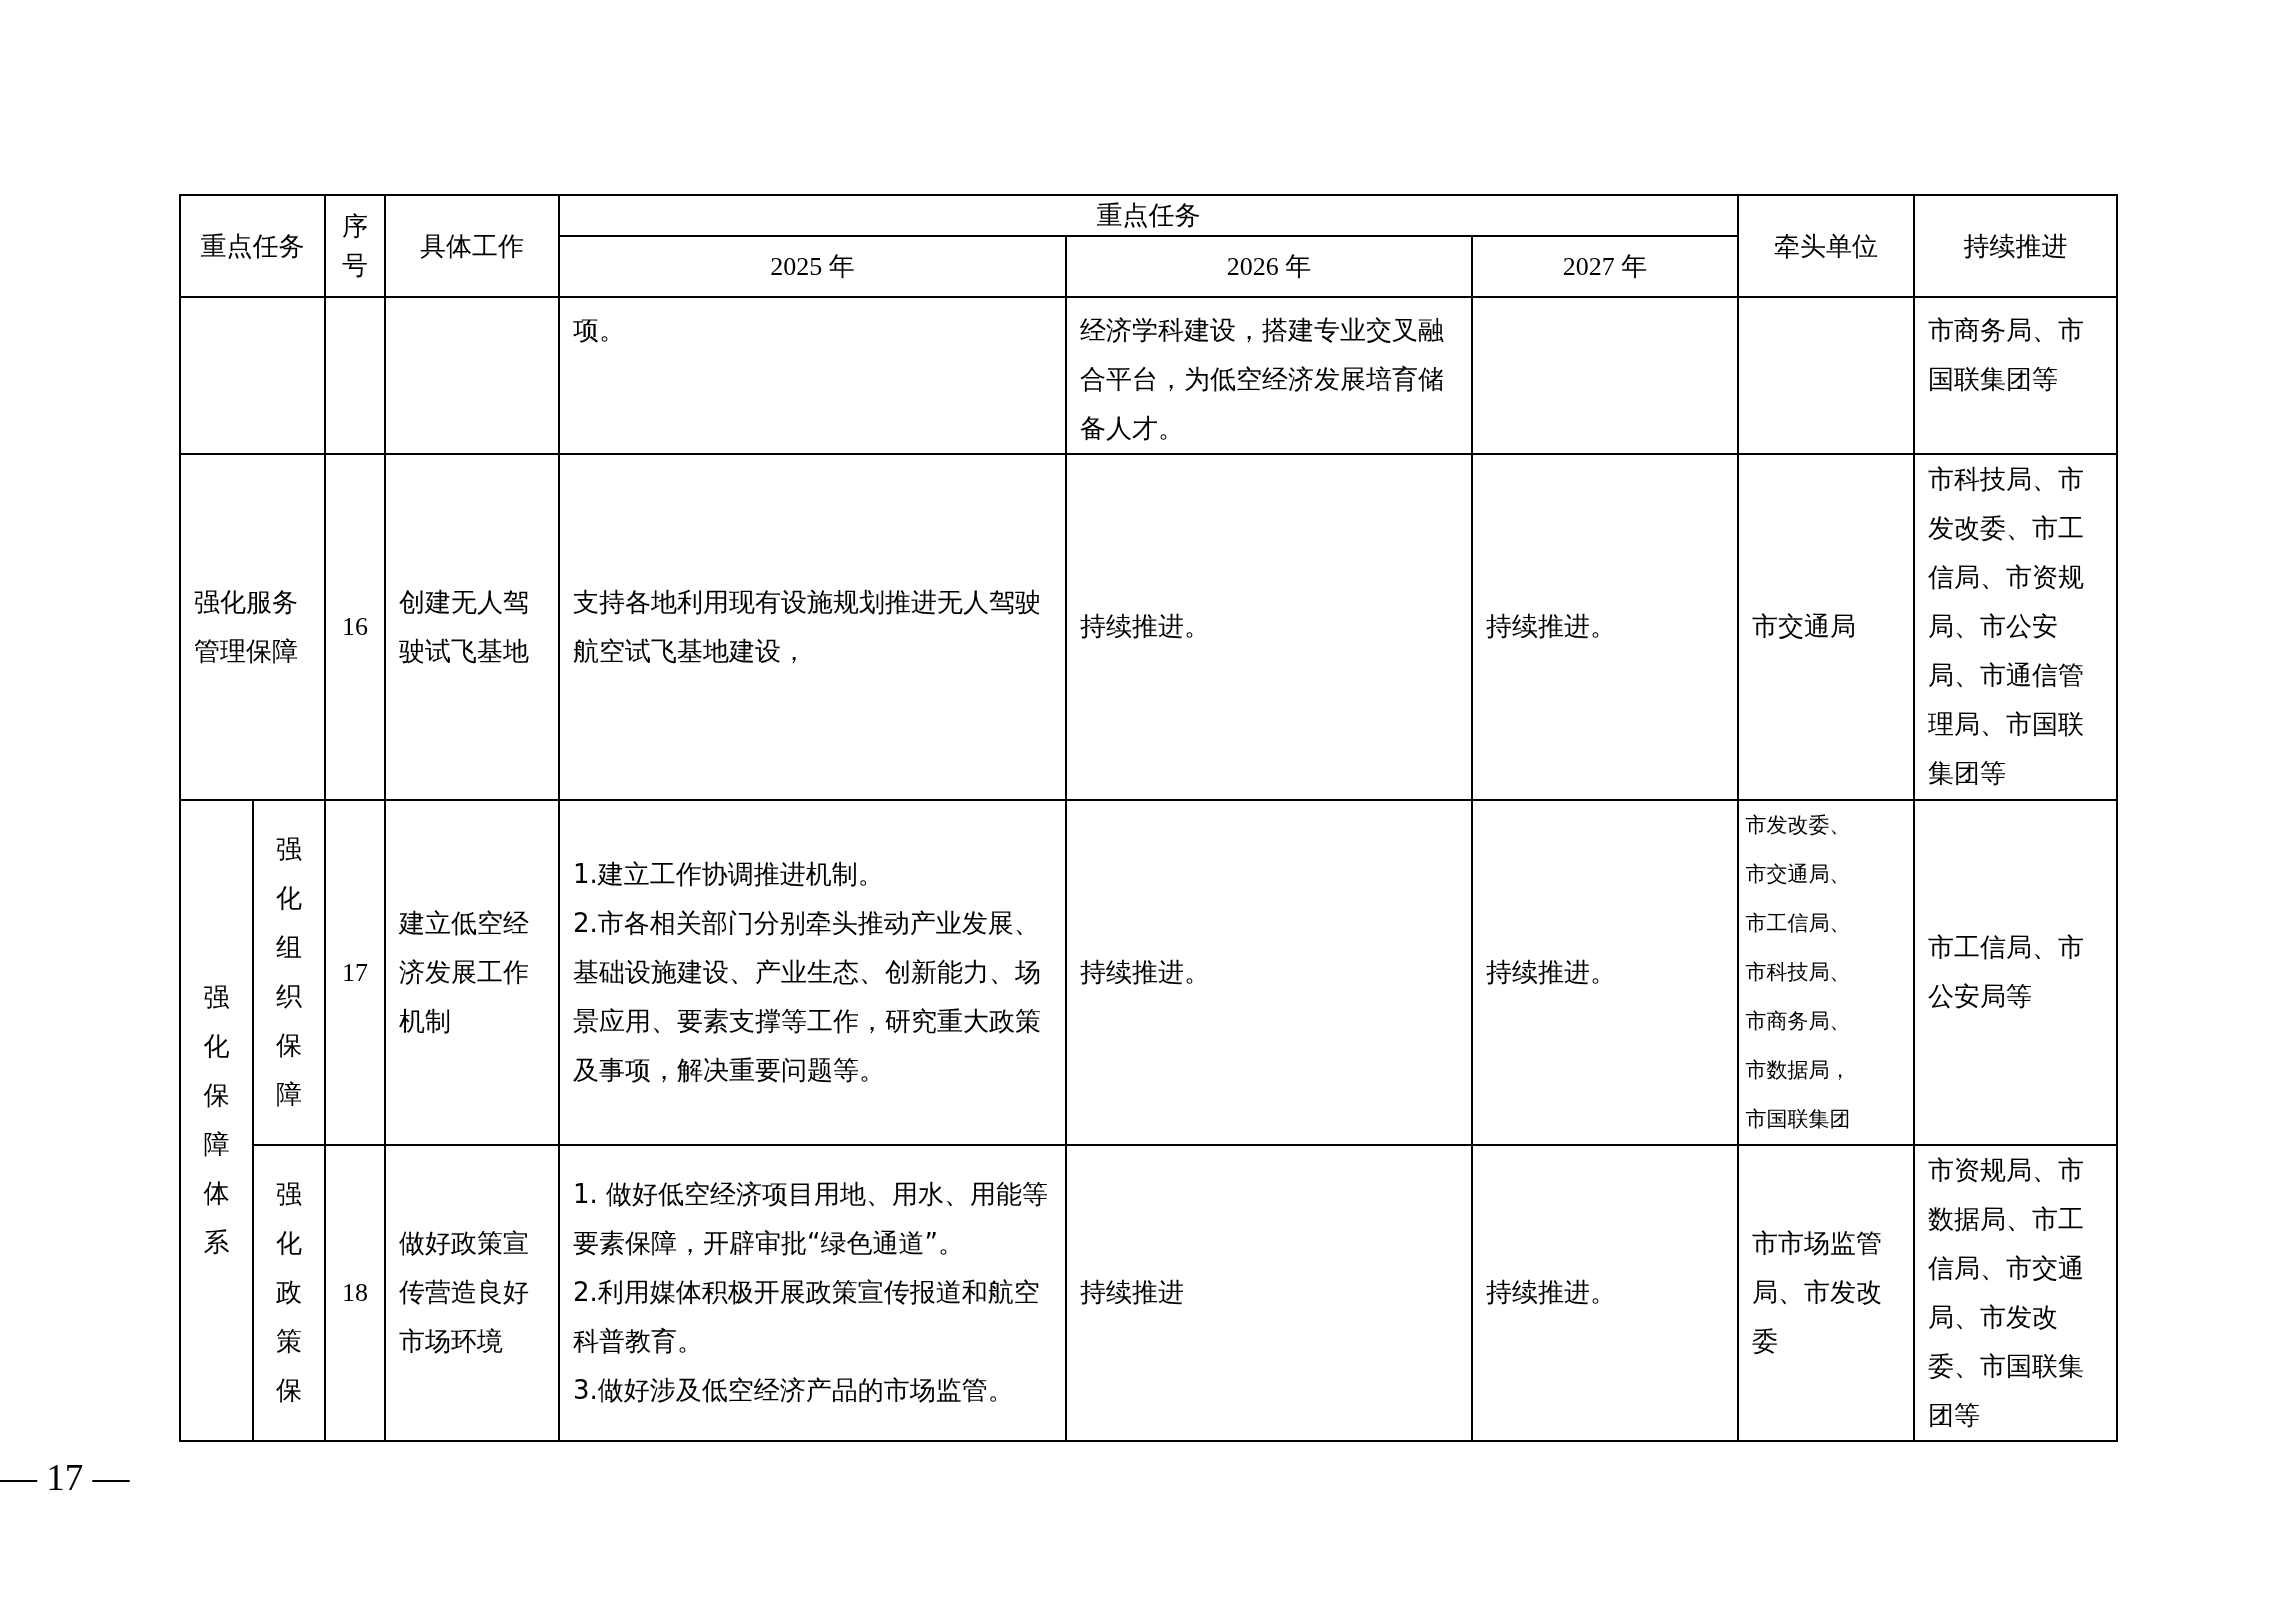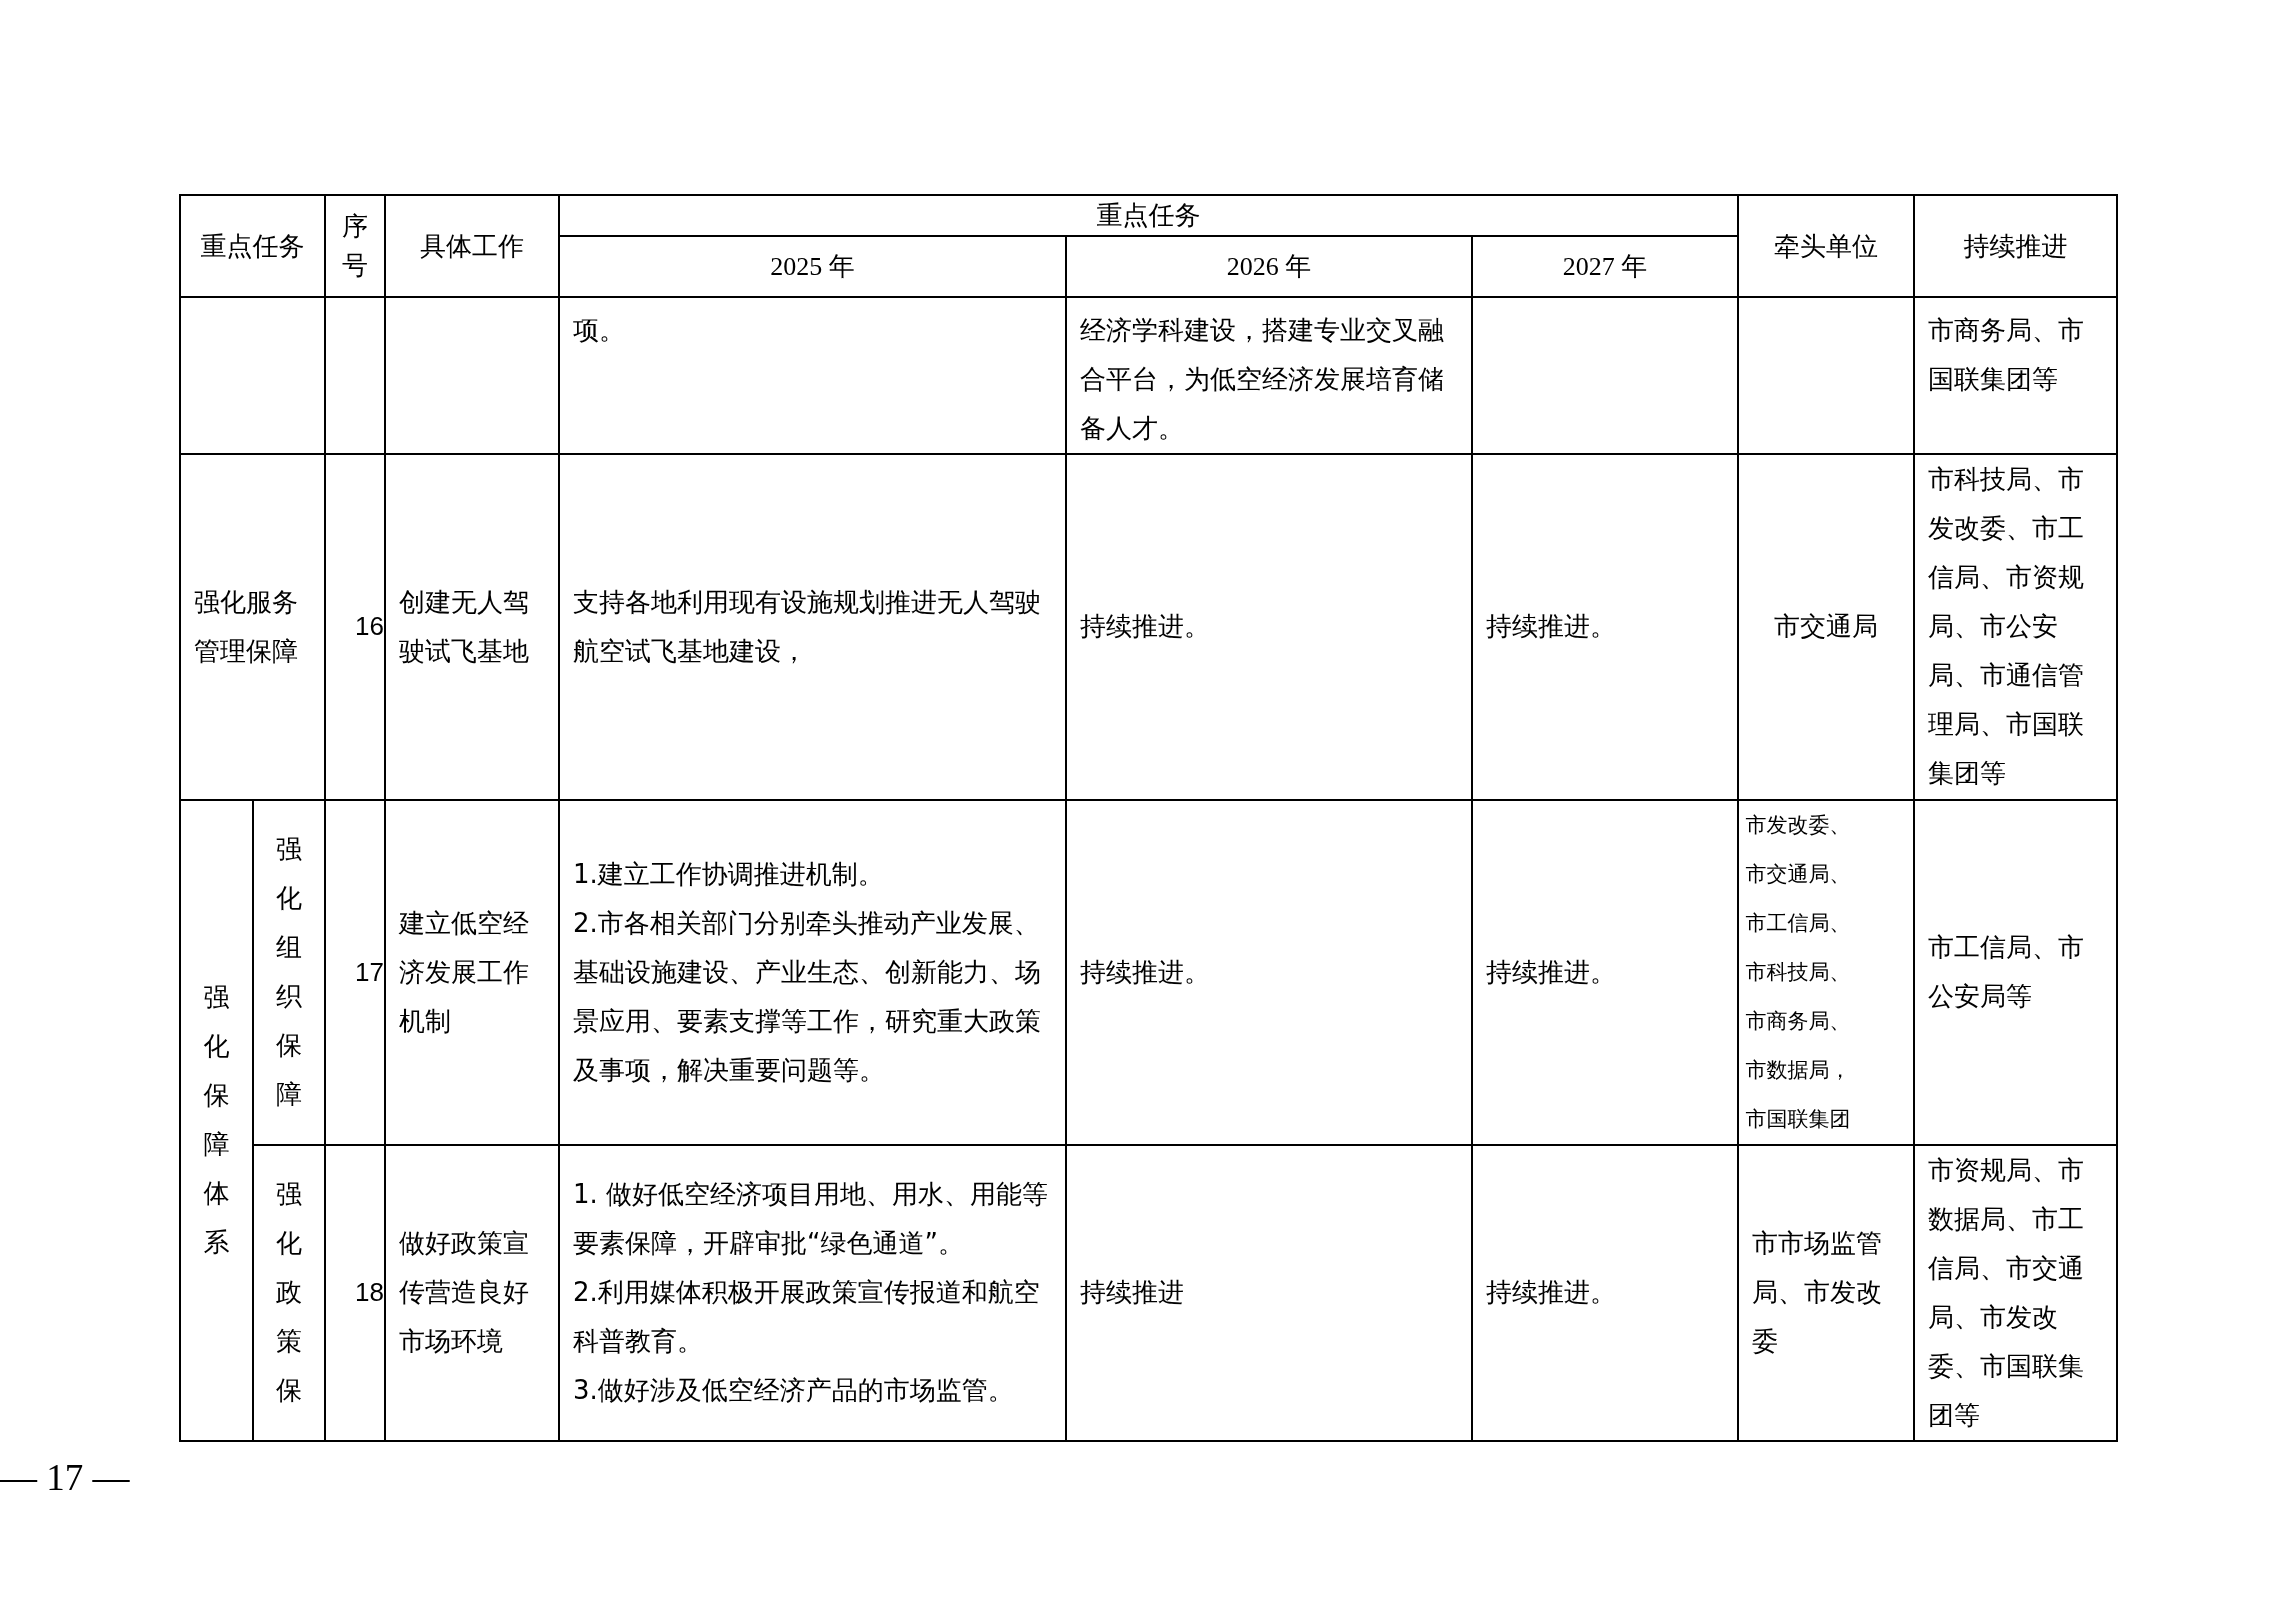--- a/index.html
+++ b/index.html
@@ -1,21 +1,21 @@
 <!DOCTYPE html>
 <html style="font-size:10.5px"><head>
 <meta charset="utf-8">
 <style>
   html,body{margin:0;padding:0;background:#fff;}
   body{width:2295px;height:1623px;position:relative;overflow:hidden;font-family:"DejaVu Sans","Liberation Sans",sans-serif;color:#000;}
   table{position:absolute;left:179px;top:194px;border-collapse:collapse;table-layout:fixed;}
   td,th{border:2px solid #000;padding:0 13px;font-weight:normal;font-size:26px;line-height:49px;vertical-align:middle;text-align:left;box-sizing:border-box;word-break:break-all;}
   th{text-align:center;line-height:39px;}
-  .num{font-family:Liberation Sans, sans-serif;text-align:right;padding:0;}
-  .center{text-align:center;margin-left:28px;}
+  .num{font-family:Liberation Serif, serif;text-align:center;padding:0;}
+  .center{margin-left:28px;}
   .vert{text-align:center;padding:0;line-height:49px;}
   .top{vertical-align:top;padding-top:7.9px;}
   .pn{position:absolute;left:0;width:2295px;top:1456px;text-align:left;font-family:"Liberation Serif","DejaVu Serif",serif;font-size:37px;}
   .pline{white-space:pre-line;}
   .small{font-size:21px;line-height:49px;}
   .yr{font-family:"Liberation Serif","DejaVu Serif",serif;}
 </style>
 </head>
 <body>
 

